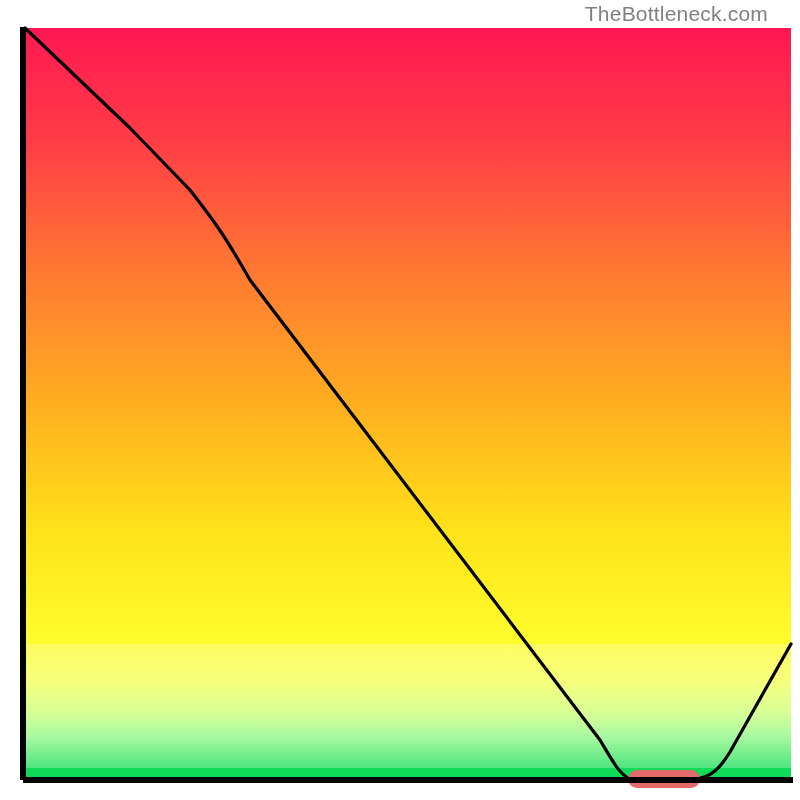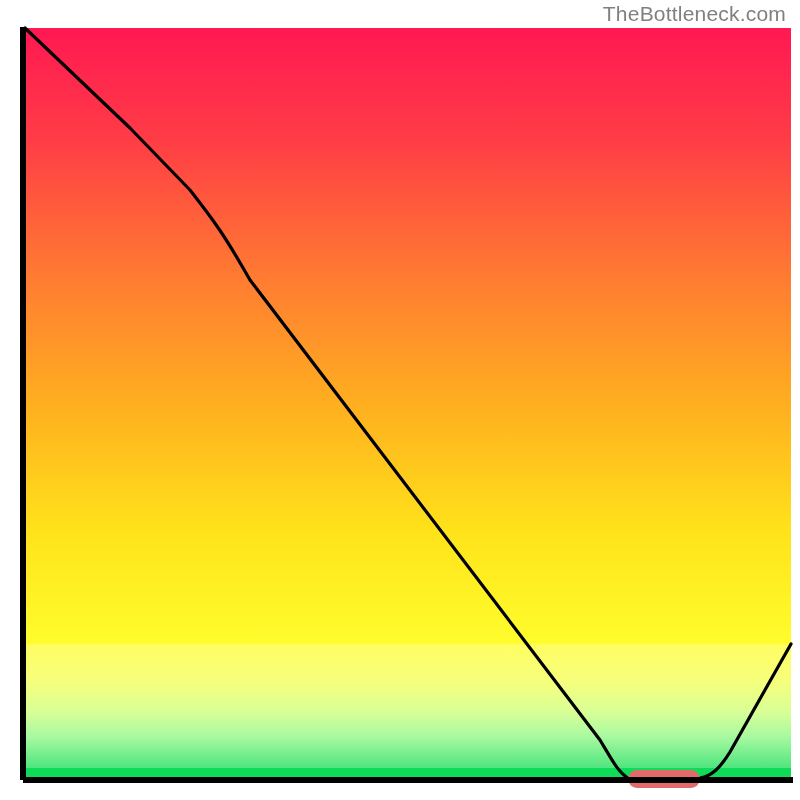--- a/index.html
+++ b/index.html
@@ -11,21 +11,21 @@
     font-family: Arial, Helvetica, sans-serif;
   }
   .container {
     position: relative;
     width: 800px;
     height: 800px;
   }
   .attribution {
     position: absolute;
     top: 2px;
-    right: 14px;
+    right: 32px;
     font-size: 21px;
     color: #808080;
     font-weight: 500;
     letter-spacing: 0.2px;
   }
   svg {
     display: block;
   }
 </style>
 </head>

